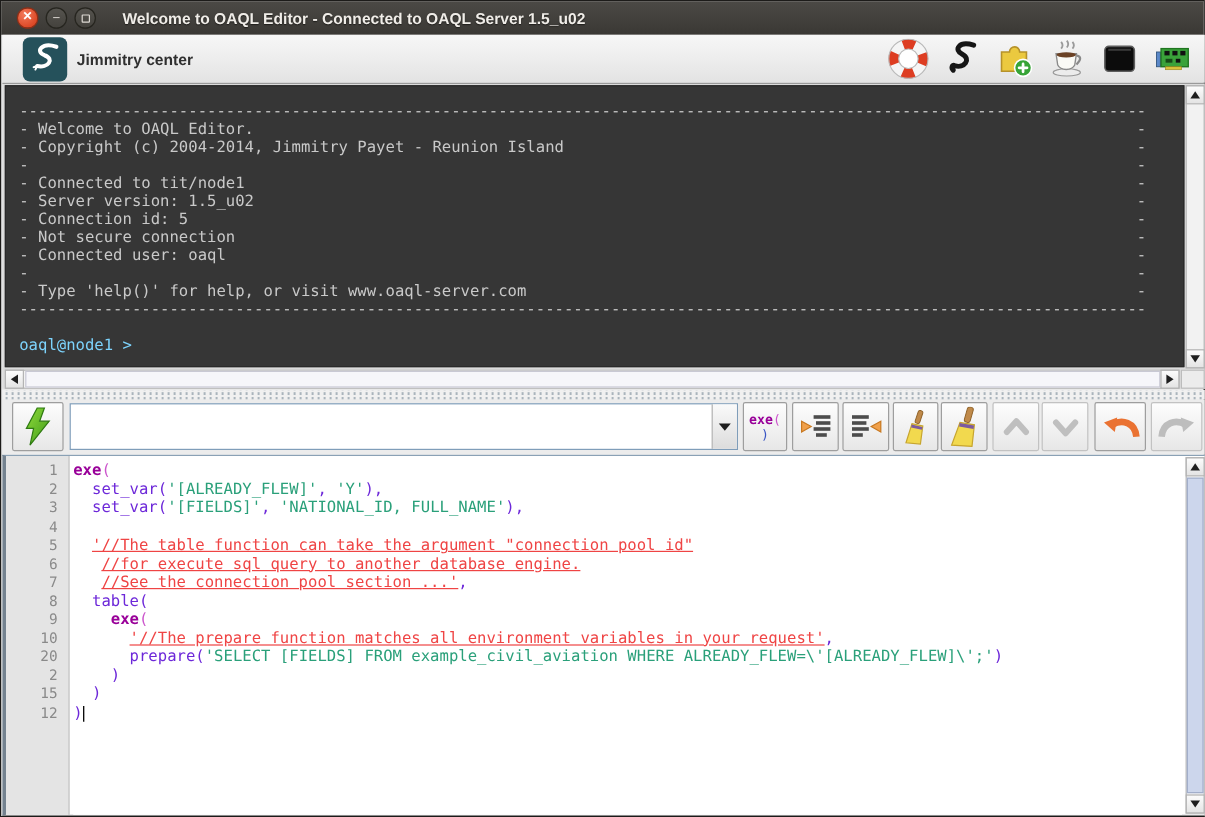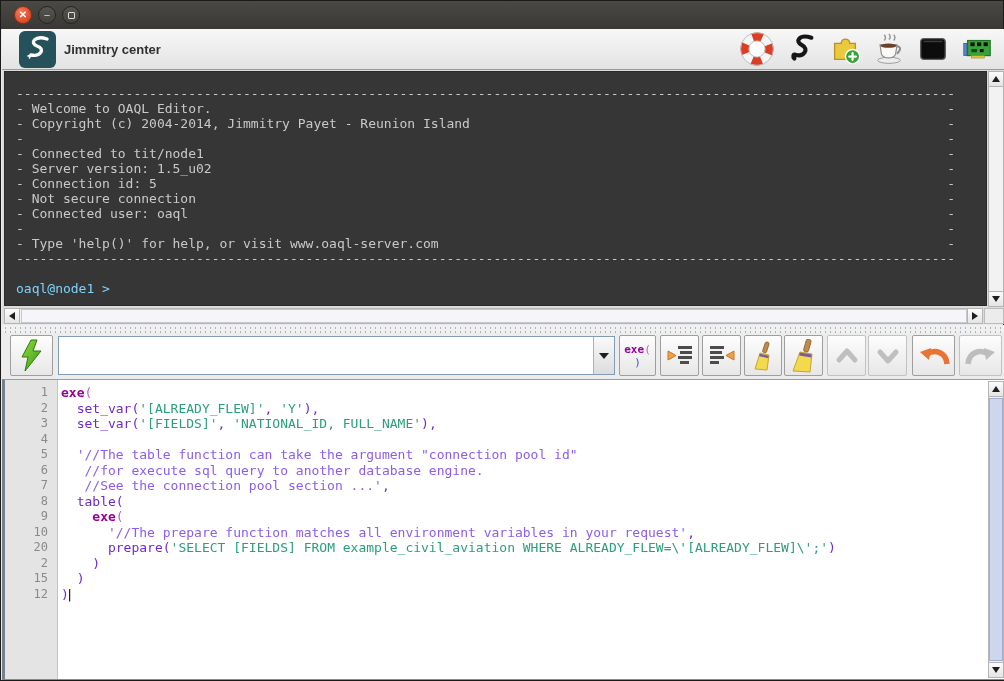--- a/index.html
+++ b/index.html
@@ -82,40 +82,41 @@
   .gutter { position:absolute; left:0; top:0; width:53px; height:100%; background:#e4e4e4;
     border-right:1px solid #c4c4c4; color:#8a8a8a; font-family:"DejaVu Sans Mono","Liberation Mono",monospace;
     font-size:12px; line-height:15.5px; text-align:right; padding:5px 9px 0 0; }
   .code { position:absolute; left:56px; top:0; width:924px; height:100%; background:#fff;
     font-family:"DejaVu Sans Mono","Liberation Mono",monospace; font-size:13px; line-height:15.5px;
     white-space:pre; padding-top:5px; overflow:hidden; cursor:text; }
   .code .kw { color:#990099; font-weight:bold; }
   .code .pm { color:#cc55cc; }
   .code .fn { color:#6d28d9; }
   .code .st { color:#2aa07a; }
-  .code .cm { color:#8b5cf6; }
+  .code .cm { color:#ef4444;text-decoration:underline; }
   .code .cur { color:#000; font-weight:normal; margin-left:-3px; }
   .editor-vscroll { left:983px; top:1px; width:16px; height:297px; }
   .editor-vscroll .sb-btn { left:-1px; width:16px; height:16px; }
 </style>
 </head>
 <body>
 
 <div class="window">
 
   <div class="titlebar">
     <div class="tb-btn close">
         <span>✕</span>
       </div>
     <div class="tb-btn">
         <span>−</span>
       </div>
     <div class="tb-btn">
         <span class="maxsq"></span>
       </div>
+    <div class="title">Welcome to OAQL Editor - Connected to OAQL Server 1.5_u02</div>
   </div>
 
   <div class="app-toolbar">
     <div class="logo">
       <svg width="30" height="30" viewBox="0 0 30 30">
         <path d="M24 5 C 12 1 6 9 14 12 C 23 15 17 23 8 21" fill="none" stroke="#fff" stroke-width="3.4" stroke-linecap="round"></path>
         <path d="M8 21 l-1.5 3 M8 21 l-3 1" stroke="#fff" stroke-width="1.6" stroke-linecap="round"></path>
       </svg>
     </div>
     <div class="app-label">Jimmitry center</div>

